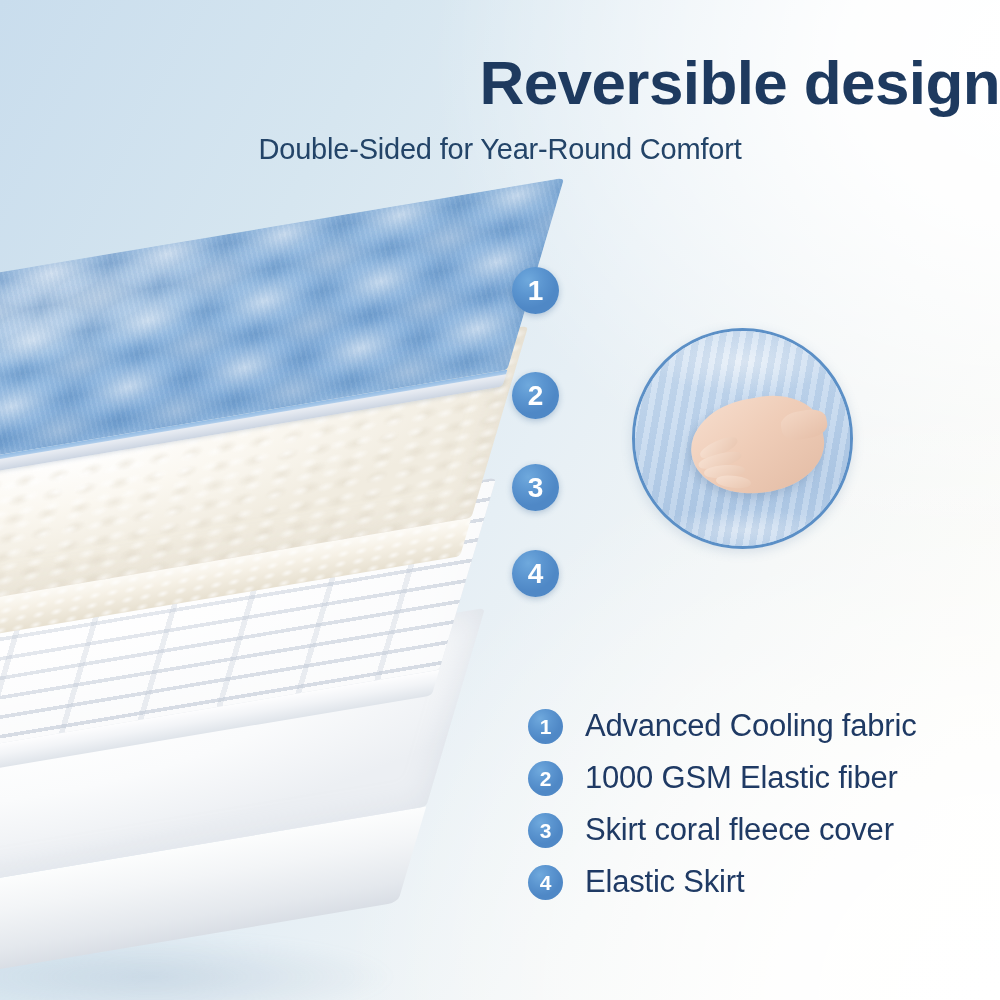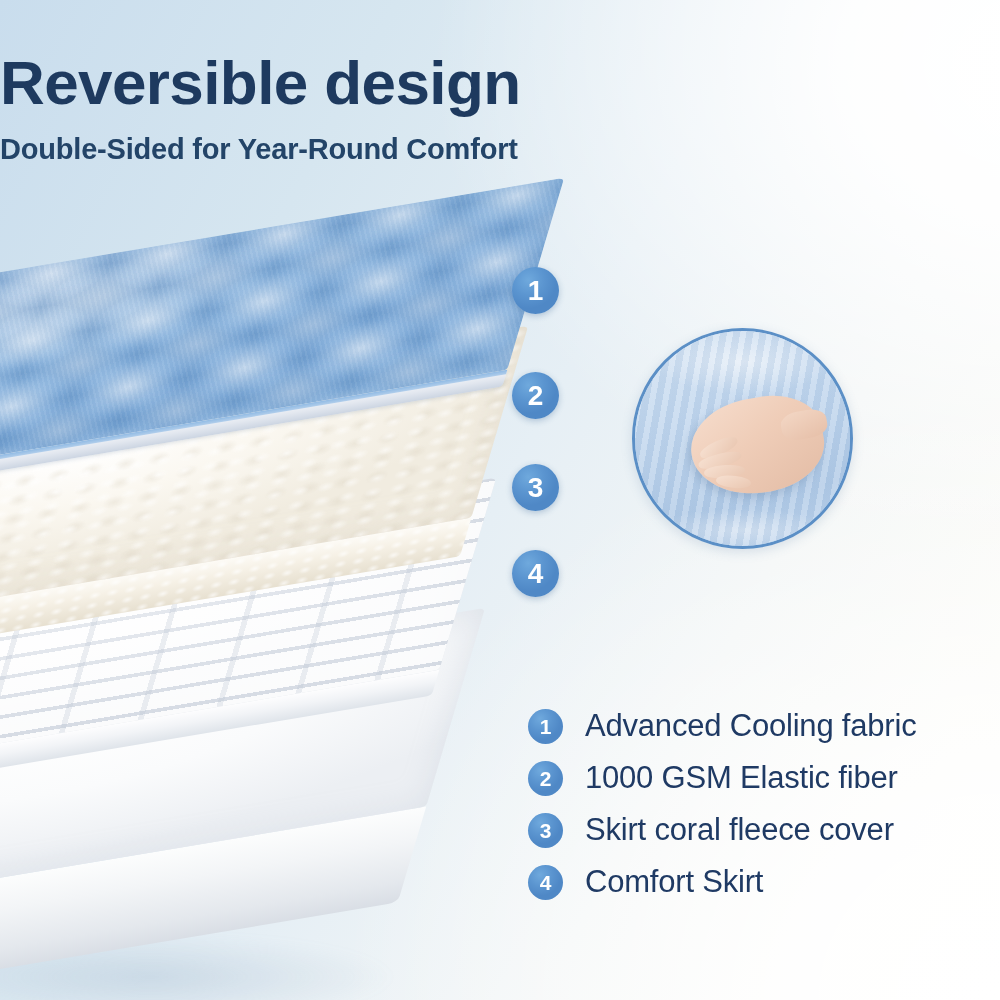--- a/index.html
+++ b/index.html
@@ -13,27 +13,27 @@
   
   .bg{position:absolute;inset:0;
     background:
       radial-gradient(115% 95% at 103% 6%, #ffffff 0%, rgba(255,255,255,0.92) 16%, rgba(255,255,255,0.0) 52%),
       radial-gradient(120% 110% at 100% 100%, #ffffff 0%, rgba(255,255,255,0.85) 18%, rgba(255,255,255,0) 55%),
       linear-gradient(118deg, #c9dded 0%, #d6e6f0 26%, #e6eff5 50%, #f3f6f6 70%, #fbfbf7 88%, #fdfdf9 100%);
   }
 
   
   .title{
-    position:absolute;left:0;right:0;top:52px;text-align:left;
+    position:absolute;left:0;right:0;top:52px;text-align:right;
     font-size:62px;font-weight:bold;letter-spacing:-0.6px;
     color:#1e3a5f;line-height:1;
   }
   .subtitle{
-    position:absolute;left:0;right:0;top:135px;
-    font-size:29px;font-weight:bold;letter-spacing:-0.2px;
+    position:absolute;left:0;right:0;top:135px;text-align:center;
+    font-size:29px;font-weight:normal;letter-spacing:-0.2px;
     color:#234468;line-height:1;
   }
 
   
   .stack{position:absolute;left:-120px;top:175px;width:780px;height:700px;}
 
   
   .slab{position:absolute;transform-origin:50% 50%;}
   .slab .top{position:absolute;inset:0;border-radius:6px;}
   .slab .side{position:absolute;left:0;right:0;border-radius:0 0 6px 6px;}
@@ -282,17 +282,17 @@
     <div class="lrow">
       <div class="lbadge">2</div>
       <div class="ltext">1000 GSM Elastic fiber</div>
     </div>
     <div class="lrow">
       <div class="lbadge">3</div>
       <div class="ltext">Skirt coral fleece cover</div>
     </div>
     <div class="lrow">
       <div class="lbadge">4</div>
-      <div class="ltext">Comfort Skirt</div>
+      <div class="ltext">Elastic Skirt</div>
     </div>
   </div>
 
 </div>
 
 </body></html>

